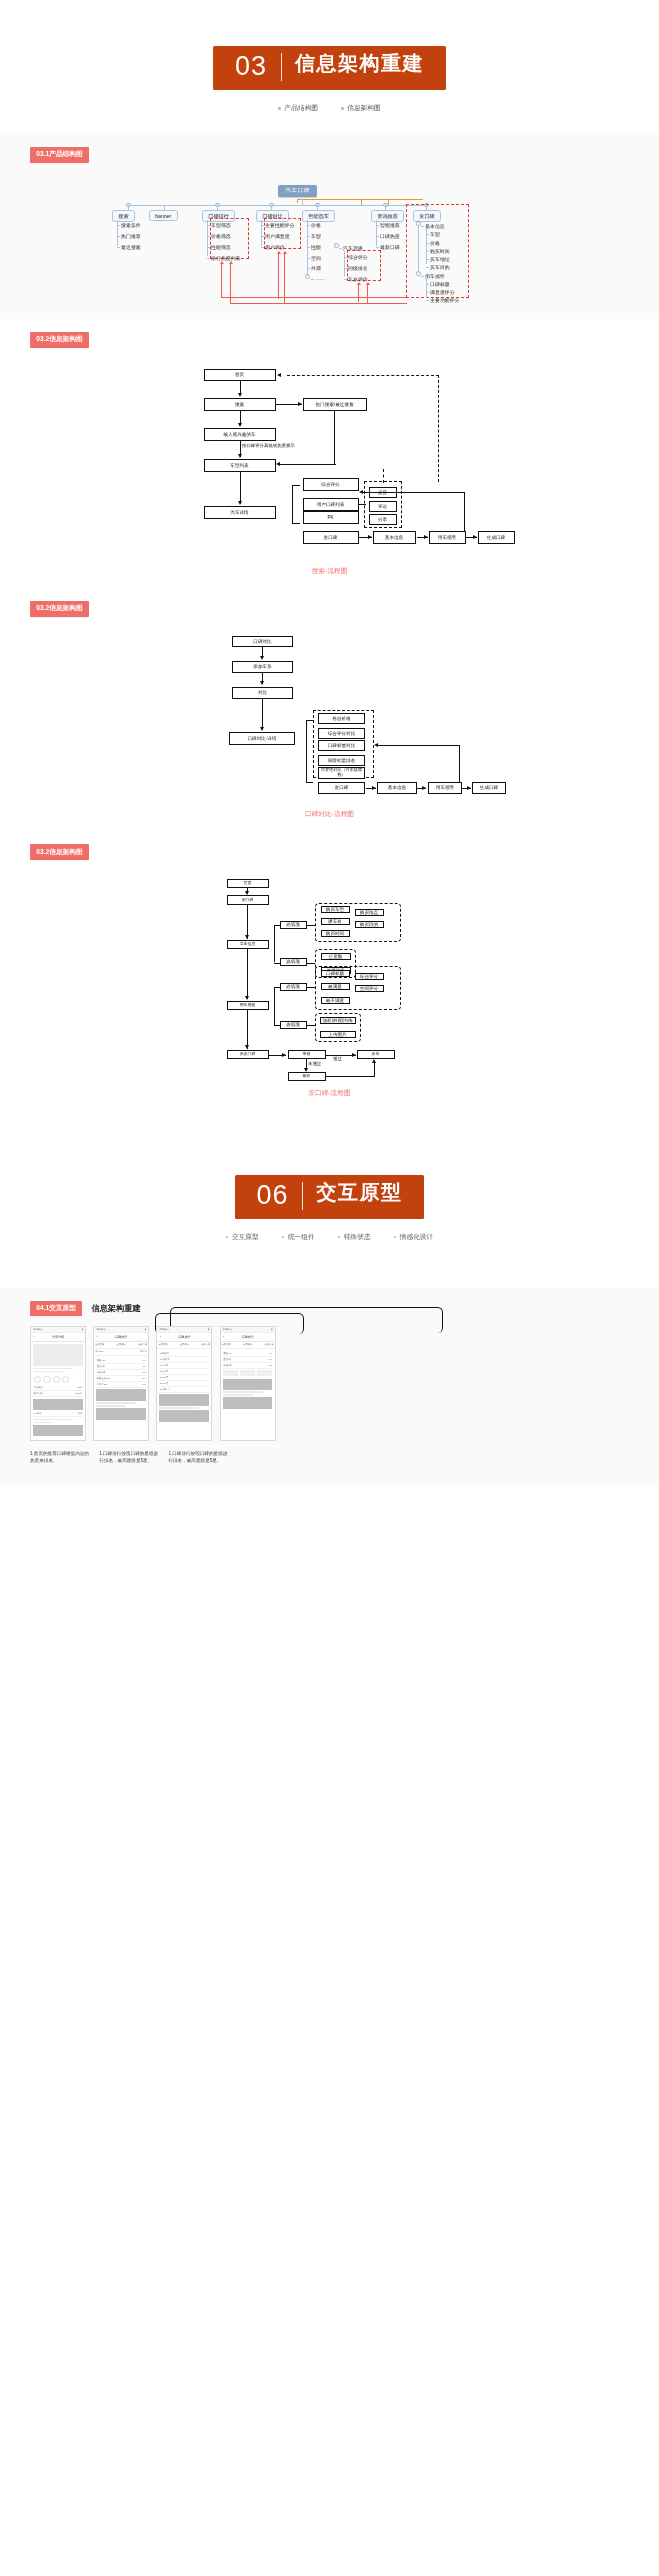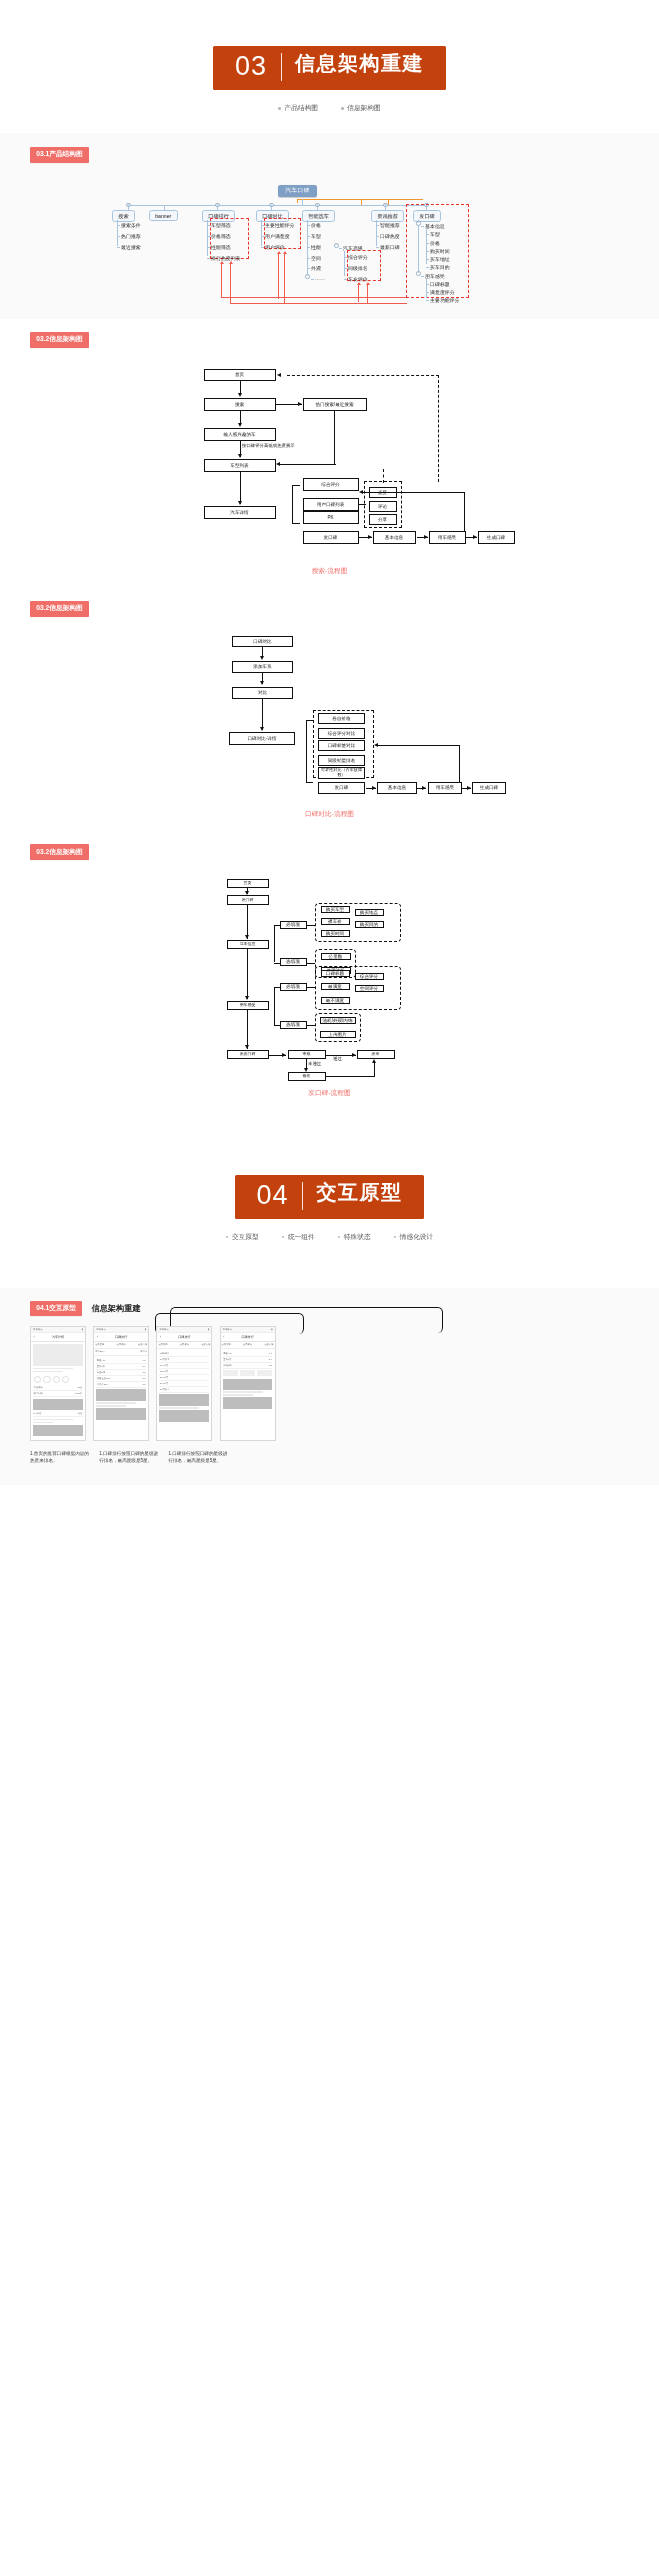--- a/index.html
+++ b/index.html
@@ -488,21 +488,21 @@
     <div class="fline h" style="left:161px;top:200px;width:49px;"></div>
     <div class="fline v" style="left:209px;top:187px;height:14.4px;"></div>
     <div class="arrow-u" style="left:207px;top:183px;"></div>
   </div>
   <div class="caption">发口碑-流程图</div>
 </div>
 
 <div class="band-white" style="margin-top:31px;">
   <div class="chapter">
     <div class="chapter-banner">
-      <div class="chapter-num">04</div>
+      <div class="chapter-num">06</div>
       <div class="chapter-divider"></div>
       <div class="chapter-title">交互原型</div>
     </div>
     <div class="chapter-bullets">
       <span class="b">
           <i class="dot"></i>
           <span>交互原型</span>
         </span>
       <span class="b">
           <i class="dot"></i>

